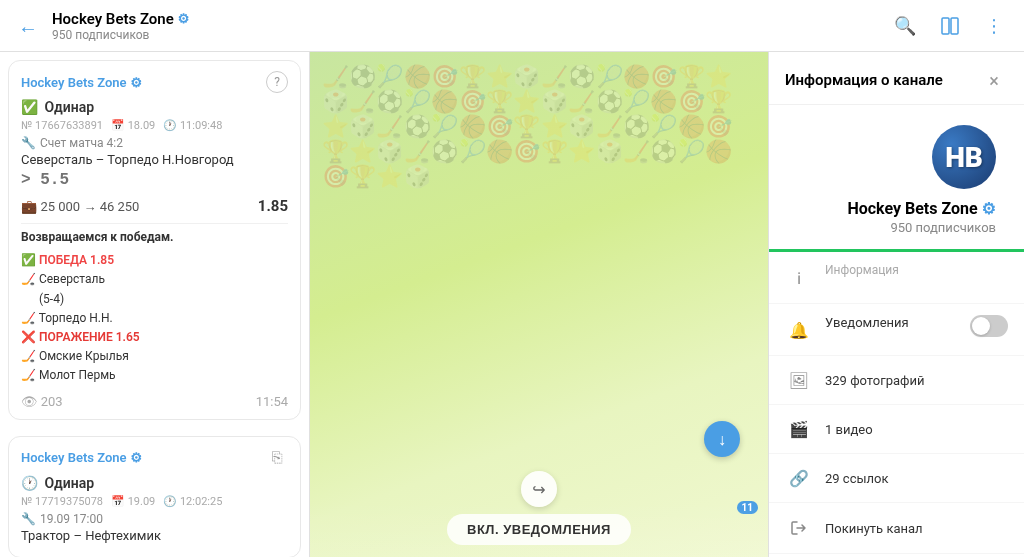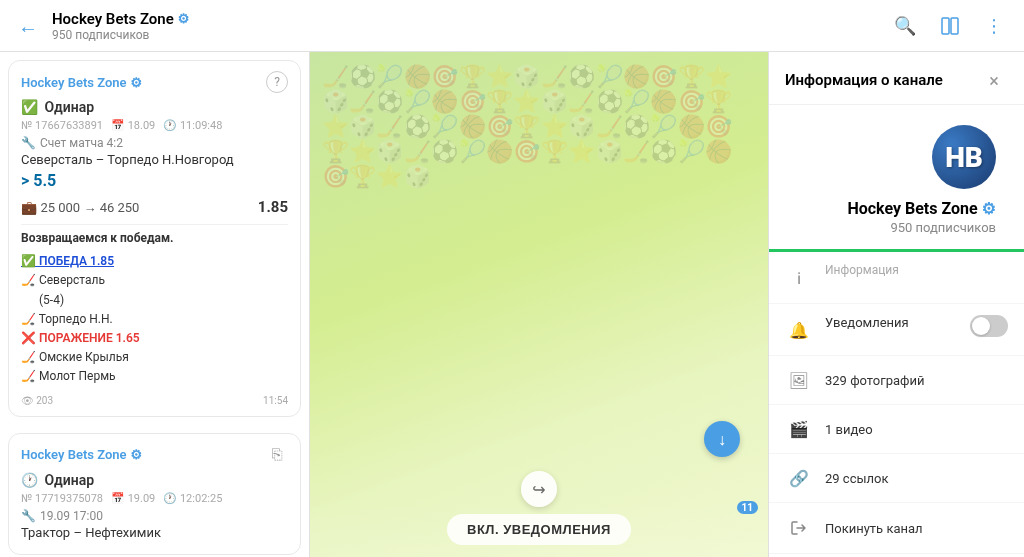--- a/index.html
+++ b/index.html
@@ -152,22 +152,23 @@
       gap: 4px;
     }
     .match-name {
       font-size: 13px;
       color: #333;
       margin-bottom: 4px;
     }
     .bet-value {
       font-size: 16px;
       font-weight: 700;
-      color: #0369a1;
+      color: #737373;
       margin-bottom: 8px;
+      font-family: Liberation Mono, monospace;
     }
     .bet-amounts {
       display: flex;
       justify-content: space-between;
       align-items: center;
       margin-bottom: 8px;
       text-align: center;
     }
     .amount-text {
       font-size: 13px;
@@ -175,31 +176,31 @@
     }
     .coeff {
       font-size: 15px;
       font-weight: 700;
       color: #333;
     }
     .message-footer {
       display: flex;
       justify-content: space-between;
       align-items: flex-end;
-      font-size: 10px;
+      font-size: 13px;
       color: #aaa;
       padding-top: 4px;
     }
     .results-block {
       font-size: 12px;
       color: #333;
       margin-bottom: 4px;
       line-height: 1.6;
     }
-    .win-row { color: #1d4ed8; font-weight: 600; text-decoration: underline; }
+    .win-row { color: #ef4444; font-weight: 600; }
     .lose-row { color: #e53935; font-weight: 600; }
 
     .divider {
       border: none;
       border-top: 1px solid #f0f0f0;
       margin: 4px 0;
     }
 
     
     .wallpaper-panel {

